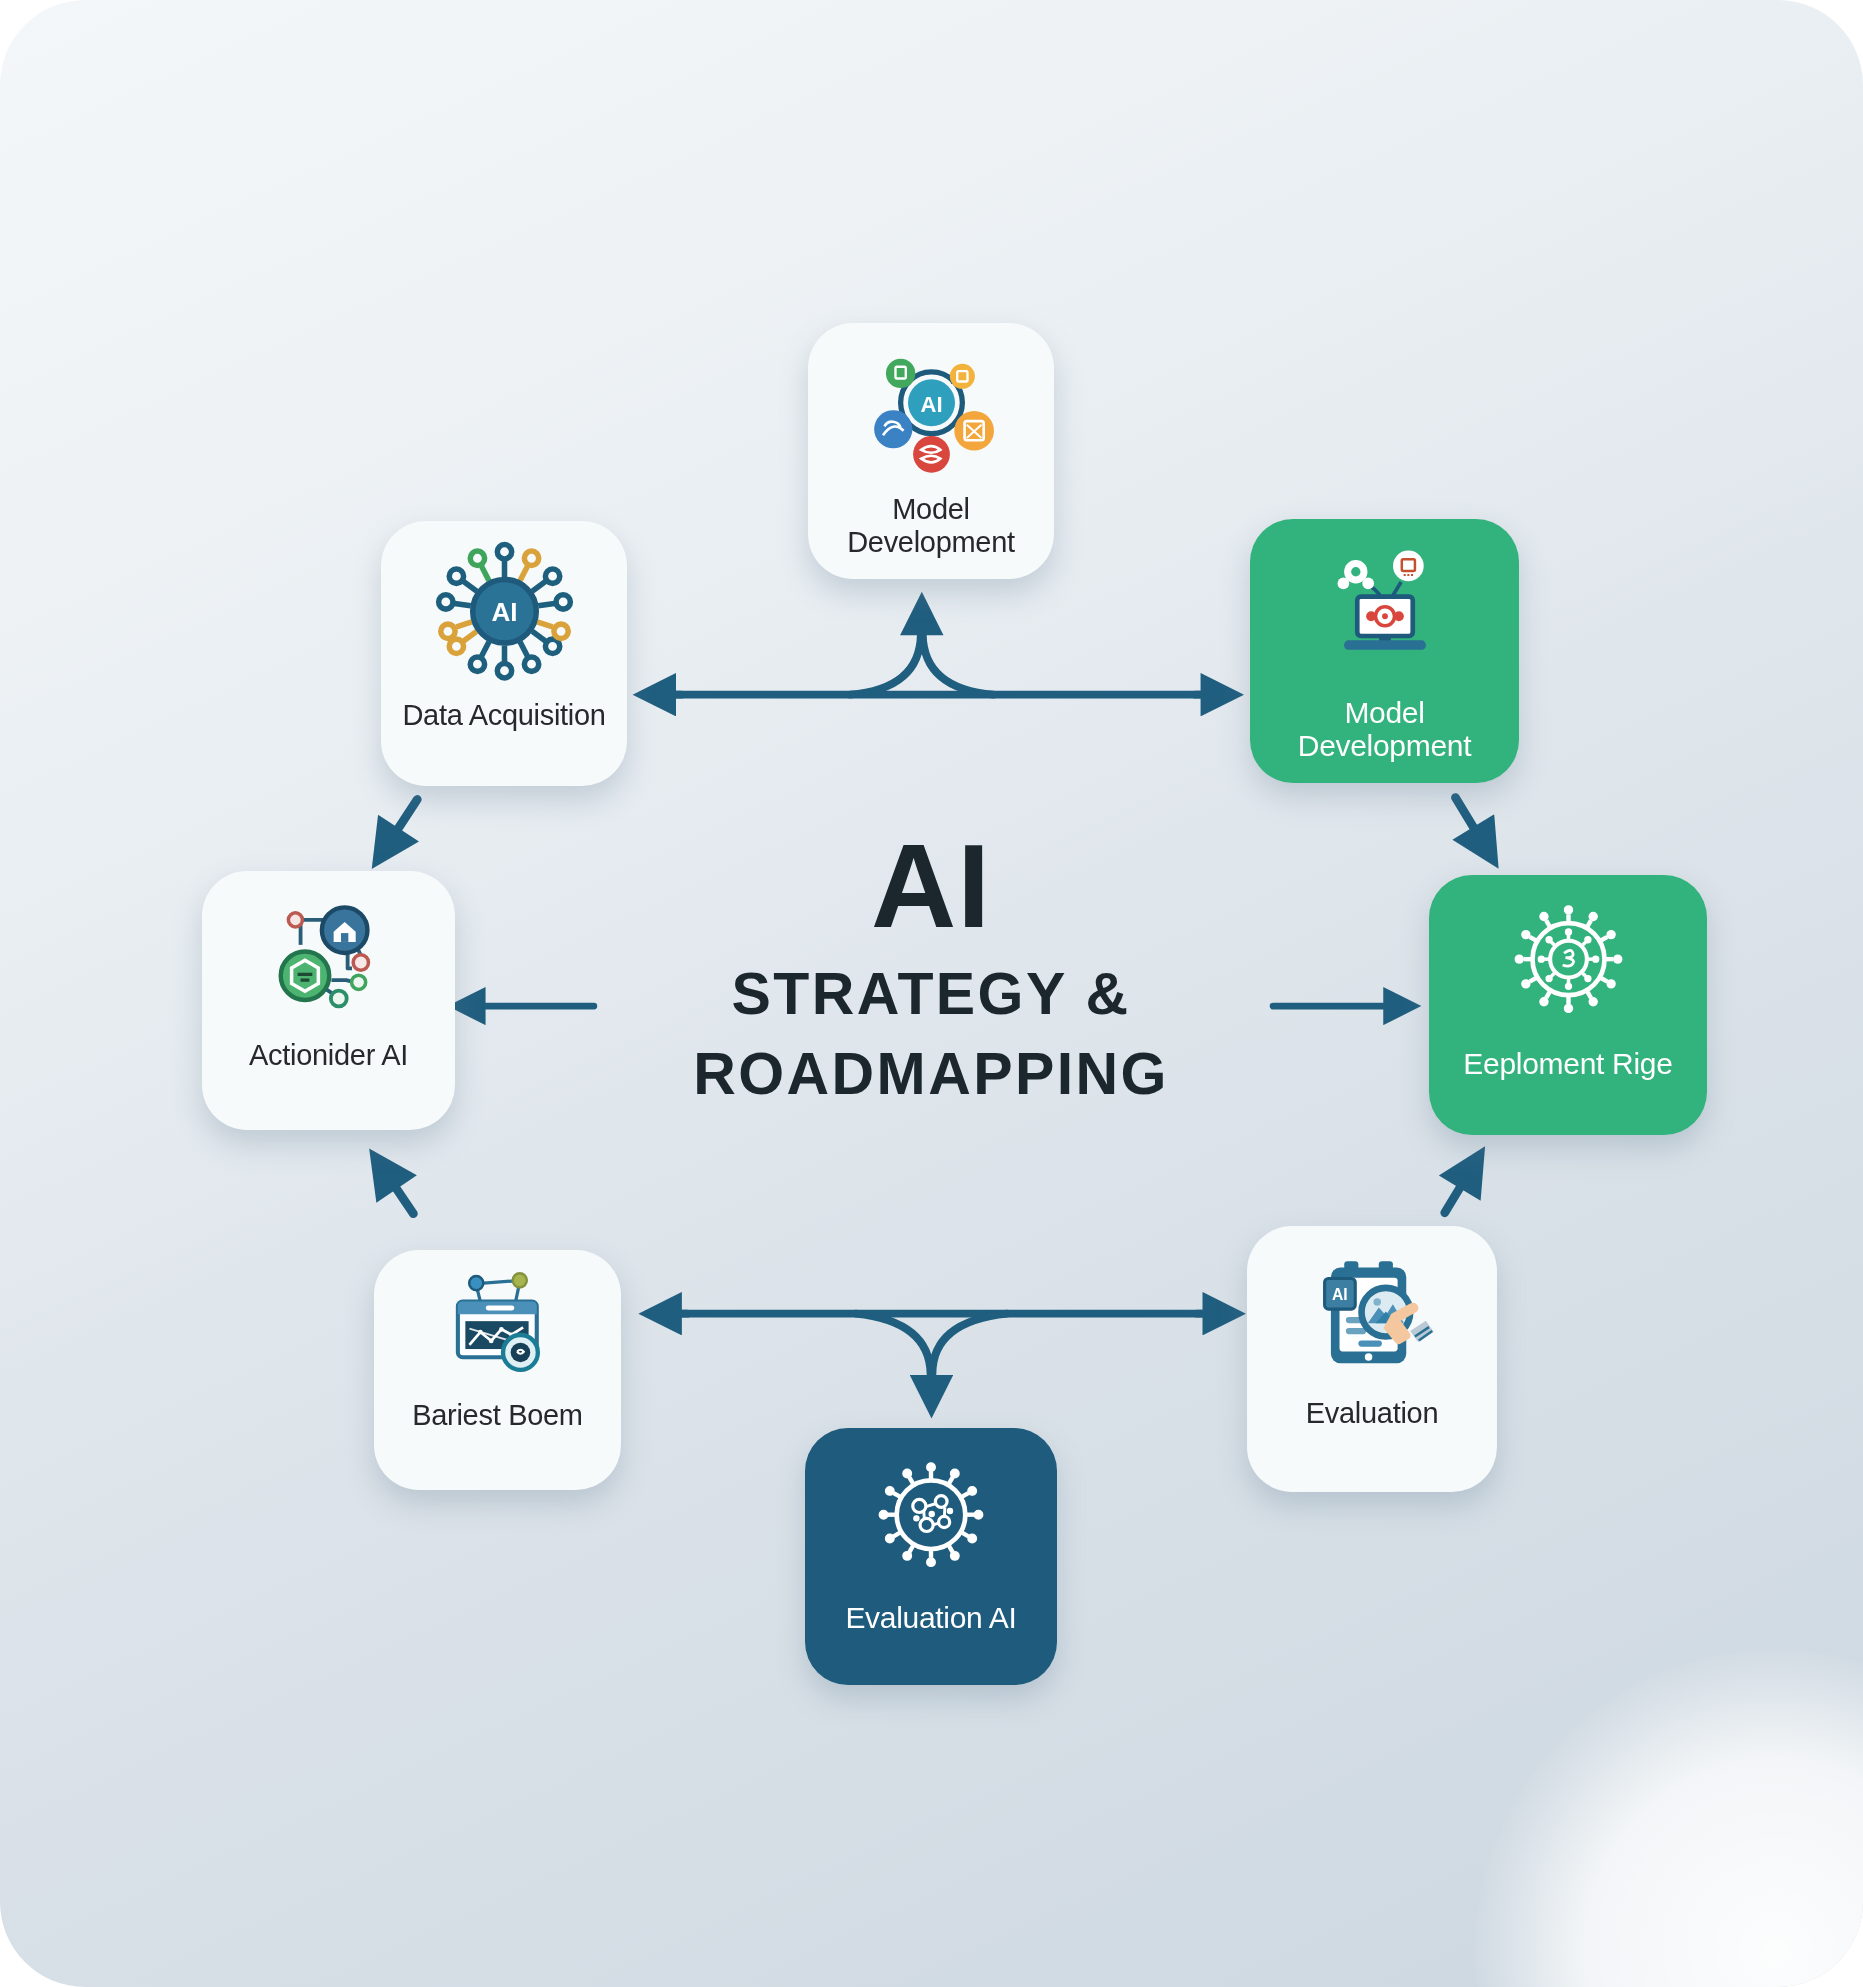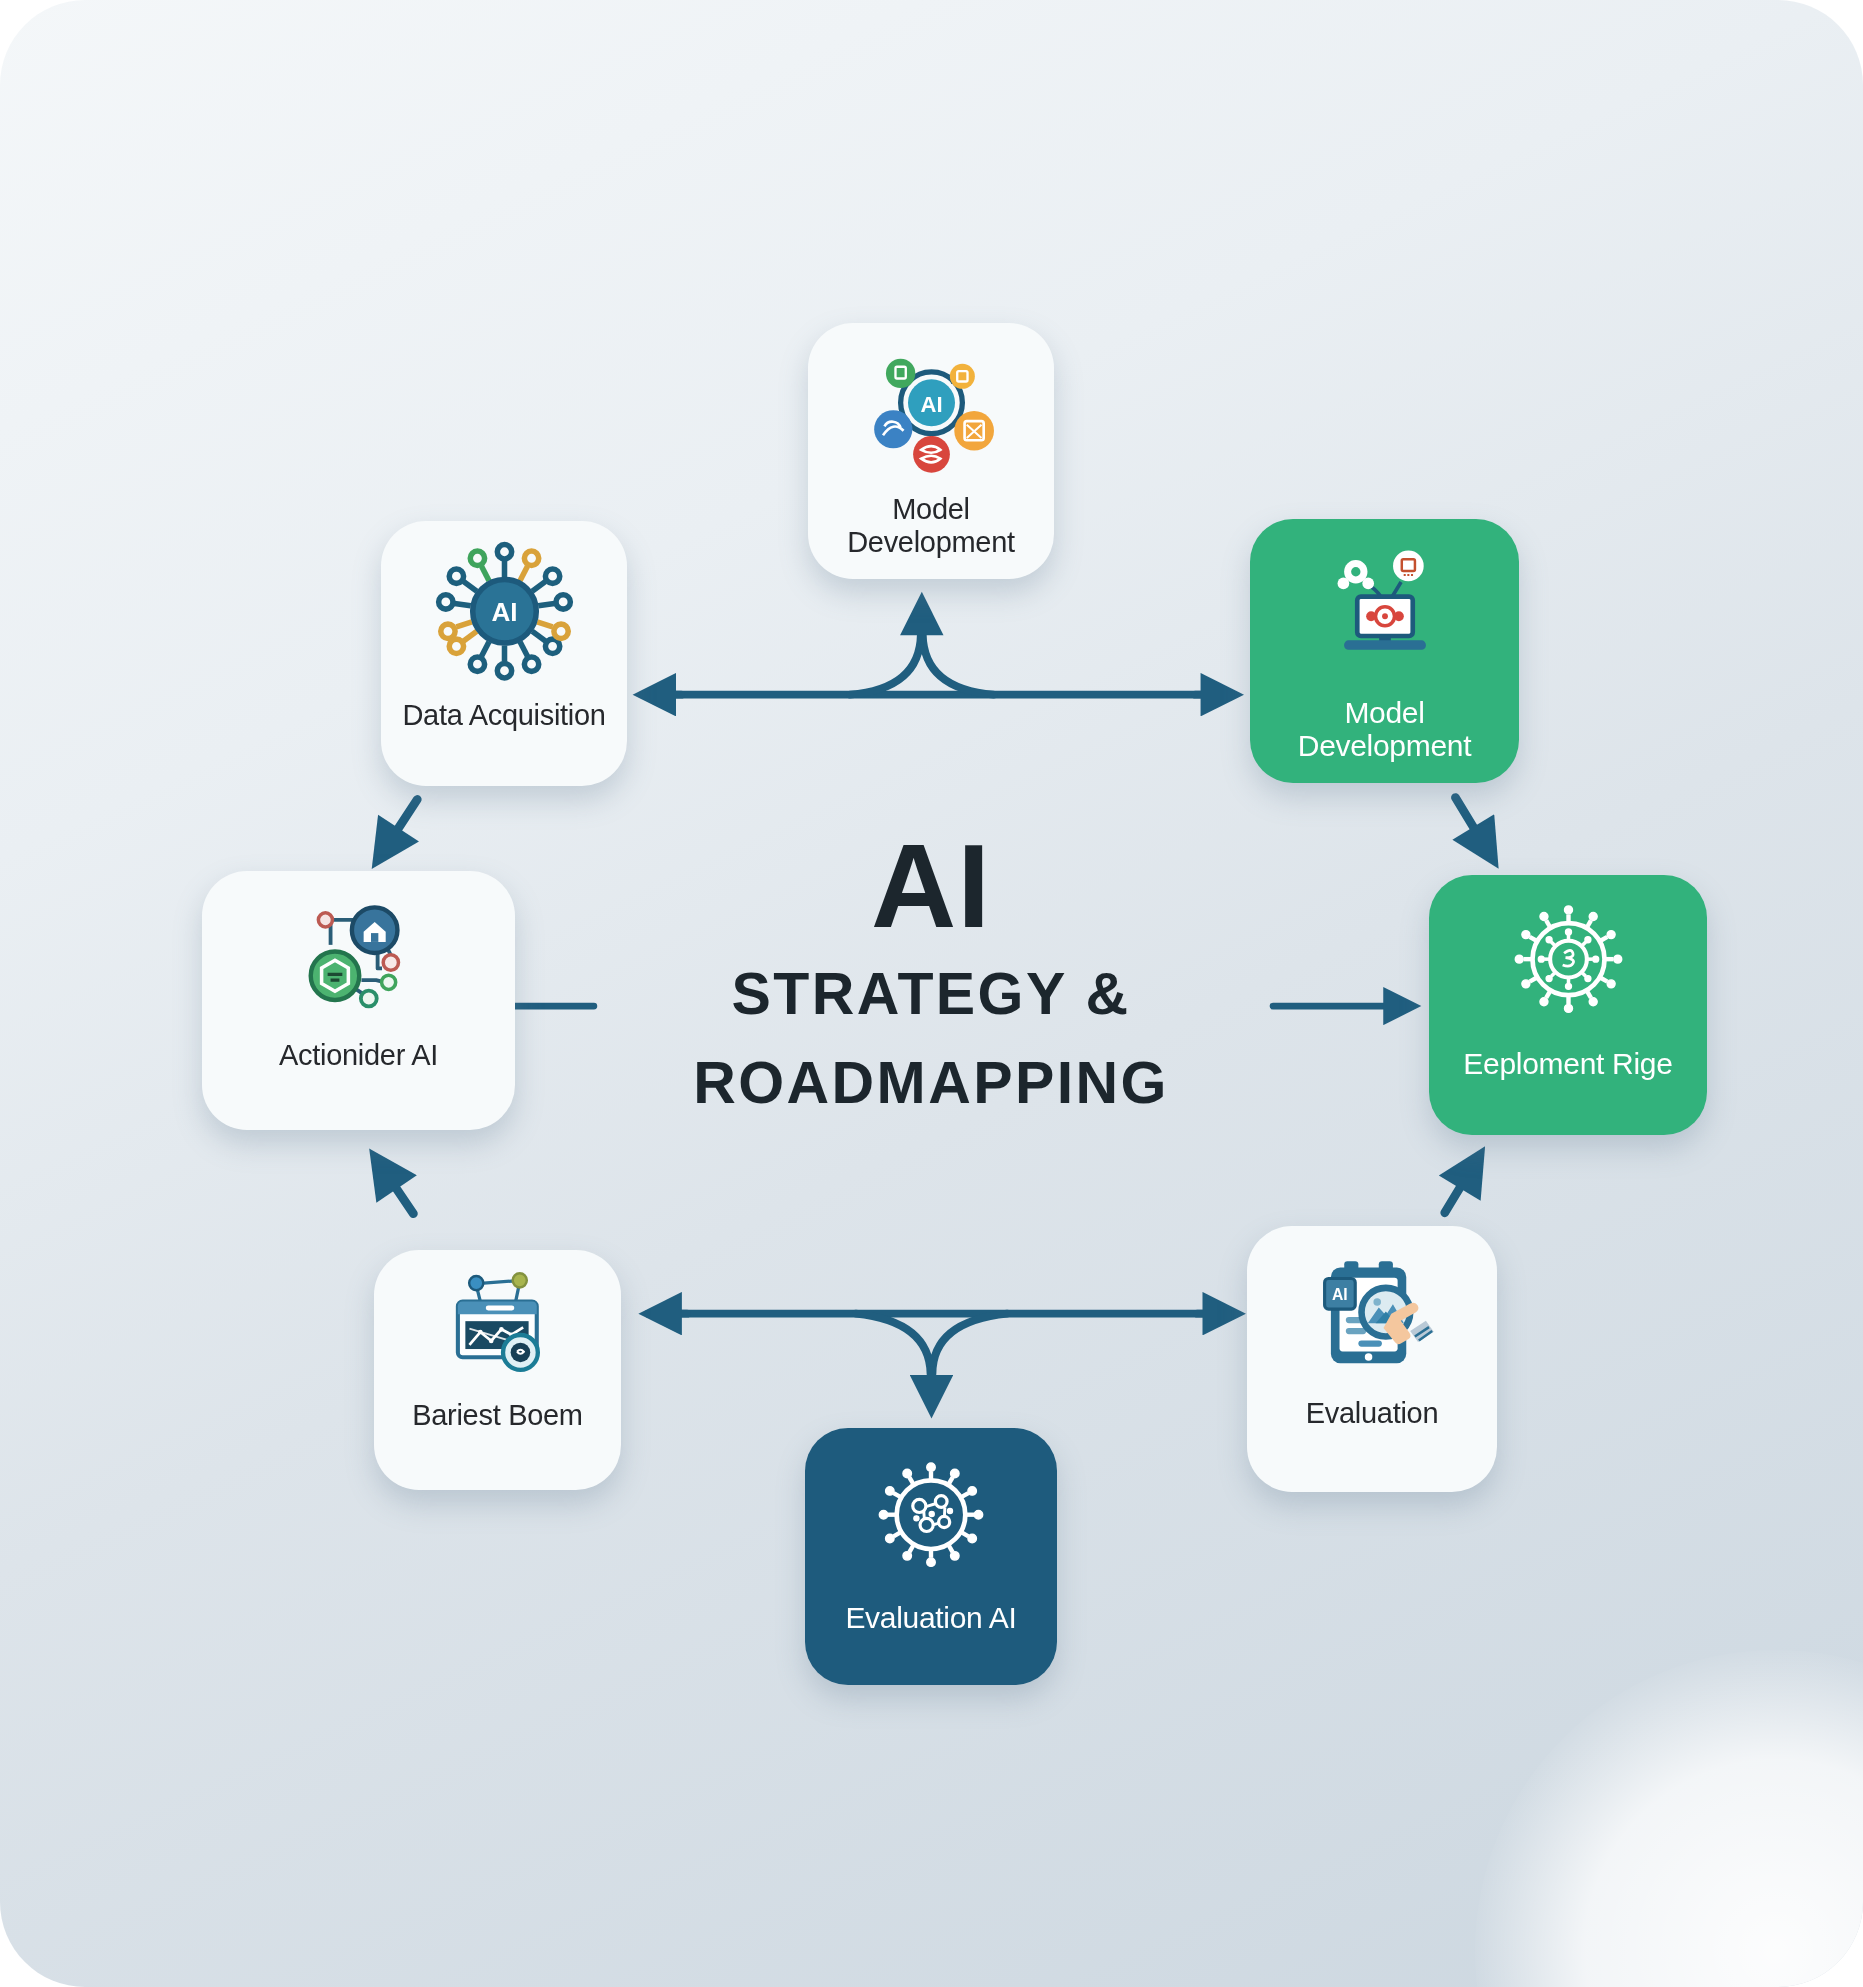--- a/index.html
+++ b/index.html
@@ -26,21 +26,21 @@
     width:100%;padding:0 7.8px;box-sizing:border-box;text-align:center;
     font-weight:normal;font-size:29px;line-height:1.12;letter-spacing:-0.3px;color:#26282c;
   }
   .card.green .label,.card.dark .label{color:#ffffff;font-size:30px;}
   .icon{display:block;}
   .title{
     position:absolute;left:446px;top:827px;width:970px;text-align:center;color:#1c262d;
   }
   .title .big{font-size:118px;font-weight:bold;line-height:1;letter-spacing:1px;}
   .title .sub{font-size:59px;font-weight:bold;line-height:1.2;letter-spacing:2.4px;margin-top:13.6px;}
-  .title .sub2{margin-top:19px;}
+  .title .sub2{margin-top:10px;}
 </style>
 </head>
 <body>
 
 <div class="canvas">
 
   <div class="corner-glow"></div>
 
   <svg class="arrows" viewBox="0 0 1920 2048">
     <defs>
@@ -218,21 +218,21 @@
         <circle cx="63.2" cy="31.8" r="2"></circle>
           <circle cx="36.8" cy="58.2" r="2"></circle>
         <circle cx="63.2" cy="58.2" r="2"></circle>
           <circle cx="36.8" cy="31.8" r="2"></circle>
         <path d="M47 41 q5 -4 6 0 q1 3 -5 3 q7 1 5 4 q-2 3 -7 1" stroke-width="1.8" fill="none"></path>
       </g>
     </svg>
     <div class="label" style="margin-top:7.8px;">Eeploment Rige</div>
   </div>
 
-  <div class="card light" style="left:202px;top:871px;width:313px;height:259px;">
+  <div class="card light" style="left:202px;top:871px;width:253px;height:259px;">
     <svg class="icon" width="147" height="147" viewBox="0 0 100 100" style="margin-top:17.5px;">
       <g stroke="#2a5d77" stroke-width="2.6" fill="none" stroke-linejoin="round">
         <path d="M31 21 H47 L57 28"></path>
           <path d="M31 21 V38"></path>
         <path d="M63 44 V54 H66"></path>
           <path d="M70 41 L72 45"></path>
         <path d="M52 62 H62 L66 63"></path>
           <path d="M48 68 L54 72"></path>
       </g>
       <circle cx="27.5" cy="21" r="4.8" fill="#f5e5e4" stroke="#bc5a52" stroke-width="2.4"></circle>

